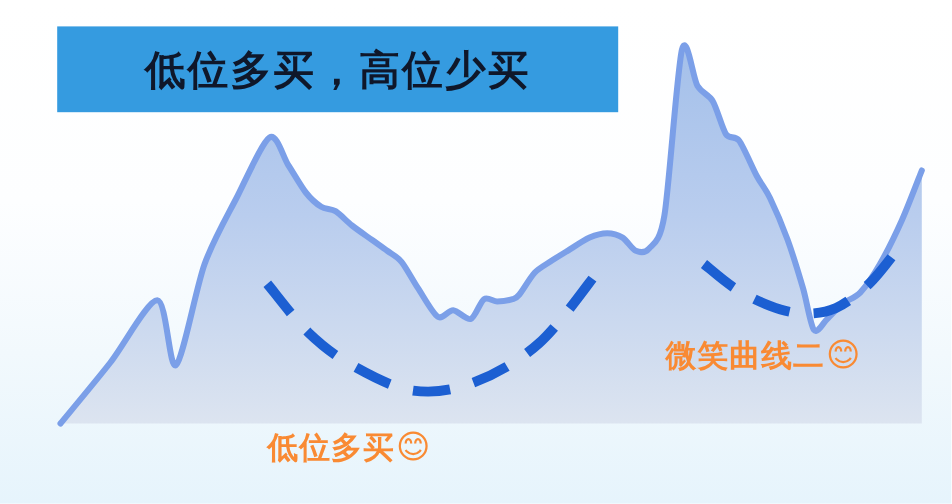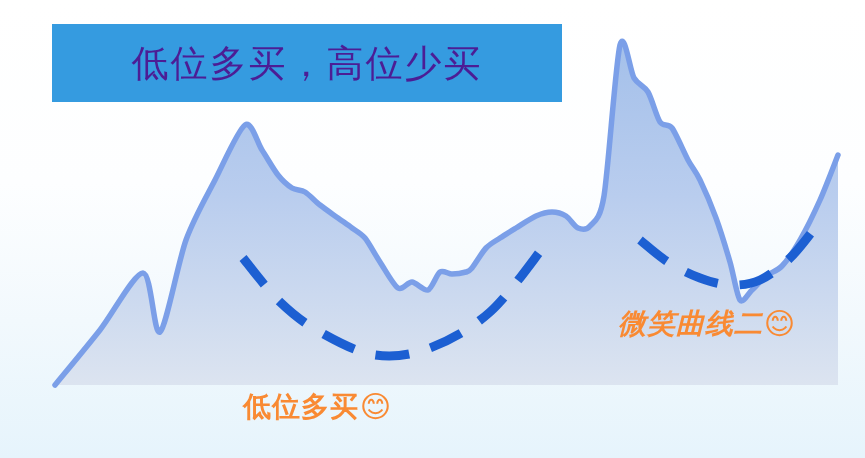--- a/index.html
+++ b/index.html
@@ -32,23 +32,23 @@
     top: 24px;
     width: 510px;
     height: 78px;
     background: #359BE0;
     display: flex;
     align-items: center;
     justify-content: center;
     box-sizing: border-box;
   }
   #title-banner .banner-text {
-    color: #4c1d95;
+    color: #0f172a;
     font-size: 37px;
-    font-weight: normal;
+    font-weight: bold;
     letter-spacing: 2px;
     line-height: 1;
     white-space: nowrap;
   }
   .smile-label {
     position: absolute;
     display: flex;
     align-items: center;
     white-space: nowrap;
     color: #F98A33;
@@ -60,23 +60,22 @@
   .smile-label .label-emoji {
     font-size: 30px;
     margin-left: 1px;
     line-height: 1;
   }
   #smile-label-one {
     left: 243px;
     top: 392px;
   }
   #smile-label-two {
-    left: 618px;
+    left: 605px;
     top: 309px;
-    font-style: italic;
   }
 </style>
 </head>
 <body>
 
 <div id="stage">
 
   <svg id="chart-svg" viewBox="0 0 865 458" preserveAspectRatio="none">
     <defs>
       <linearGradient id="areaGrad" x1="0" y1="0" x2="0" y2="1">

